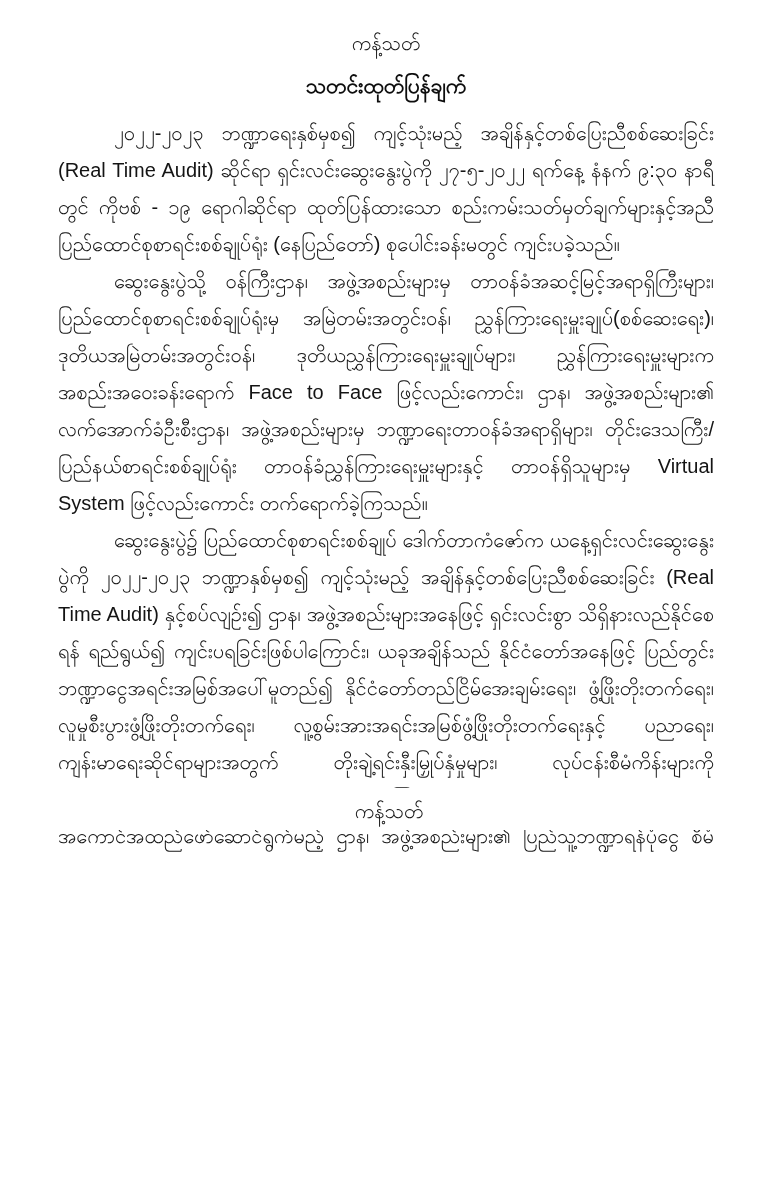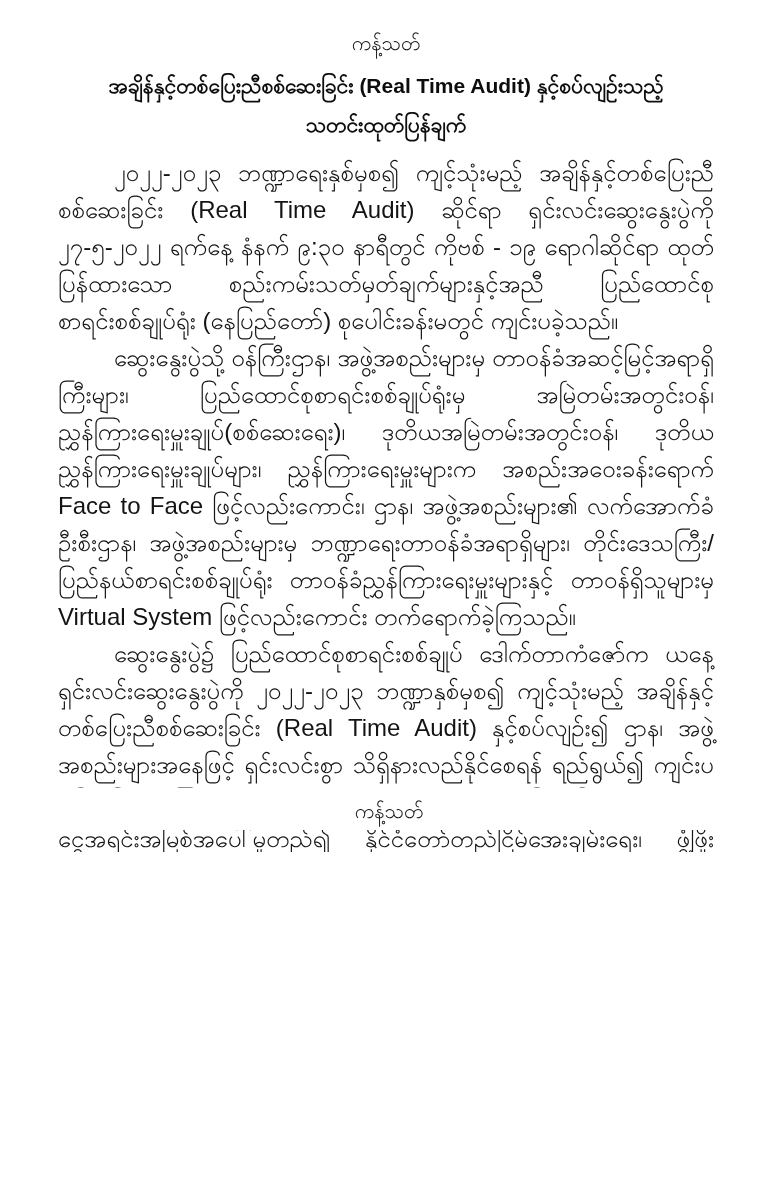--- a/index.html
+++ b/index.html
@@ -45,37 +45,36 @@
     font-size: 21px;
     font-weight: 700;
     line-height: 39px;
     color: #0d0d0d;
   }
   .title-line {
     display: block;
   }
   .body-para {
     margin: 0;
-    font-size: 24px;
+    font-size: 20px;
     line-height: 37px;
     text-align: justify;
     text-indent: 56px;
     overflow-wrap: break-word;
     color: #141414;
   }
 </style>
 </head>
 <body>
 
 <div class="page">
 
   <div class="classification top">ကန့်သတ်</div>
 
   <h1 class="title">
-    <span class="title-line">အချိန်နှင့်တစ်ပြေးညီစစ်ဆေးခြင်း (Real Time Audit) နှင့်စပ်လျဉ်းသည့်</span>
     <span class="title-line">သတင်းထုတ်ပြန်ချက်</span>
   </h1>
 
   <p class="body-para">၂၀၂၂-၂၀၂၃ ဘဏ္ဍာရေးနှစ်မှစ၍ ကျင့်သုံးမည့် အချိန်နှင့်တစ်ပြေးညီစစ်ဆေးခြင်း (Real Time Audit) ဆိုင်ရာ ရှင်းလင်းဆွေးနွေးပွဲကို ၂၇-၅-၂၀၂၂ ရက်နေ့ နံနက် ၉:၃၀ နာရီတွင် ကိုဗစ် - ၁၉ ရောဂါဆိုင်ရာ ထုတ်ပြန်ထားသော စည်းကမ်းသတ်မှတ်ချက်များနှင့်အညီ ပြည်ထောင်စုစာရင်းစစ်ချုပ်ရုံး (နေပြည်တော်) စုပေါင်းခန်းမတွင် ကျင်းပခဲ့သည်။</p>
 
   <p class="body-para">ဆွေးနွေးပွဲသို့ ဝန်ကြီးဌာန၊ အဖွဲ့အစည်းများမှ တာဝန်ခံအဆင့်မြင့်အရာရှိကြီးများ၊ ပြည်ထောင်စုစာရင်းစစ်ချုပ်ရုံးမှ အမြဲတမ်းအတွင်းဝန်၊ ညွှန်ကြားရေးမှူးချုပ်(စစ်ဆေးရေး)၊ ဒုတိယအမြဲတမ်းအတွင်းဝန်၊ ဒုတိယညွှန်ကြားရေးမှူးချုပ်များ၊ ညွှန်ကြားရေးမှူးများက အစည်းအဝေးခန်းရောက် Face to Face ဖြင့်လည်းကောင်း၊ ဌာန၊ အဖွဲ့အစည်းများ၏ လက်အောက်ခံဦးစီးဌာန၊ အဖွဲ့အစည်းများမှ ဘဏ္ဍာရေးတာဝန်ခံအရာရှိများ၊ တိုင်းဒေသကြီး/ ပြည်နယ်စာရင်းစစ်ချုပ်ရုံး တာဝန်ခံညွှန်ကြားရေးမှူးများနှင့် တာဝန်ရှိသူများမှ Virtual System ဖြင့်လည်းကောင်း တက်ရောက်ခဲ့ကြသည်။</p>
 
   <p class="body-para">ဆွေးနွေးပွဲ၌ ပြည်ထောင်စုစာရင်းစစ်ချုပ် ဒေါက်တာကံဇော်က ယနေ့ရှင်းလင်းဆွေးနွေးပွဲကို ၂၀၂၂-၂၀၂၃ ဘဏ္ဍာနှစ်မှစ၍ ကျင့်သုံးမည့် အချိန်နှင့်တစ်ပြေးညီစစ်ဆေးခြင်း (Real Time Audit) နှင့်စပ်လျဉ်း၍ ဌာန၊ အဖွဲ့အစည်းများအနေဖြင့် ရှင်းလင်းစွာ သိရှိနားလည်နိုင်စေရန် ရည်ရွယ်၍ ကျင်းပရခြင်းဖြစ်ပါကြောင်း၊ ယခုအချိန်သည် နိုင်ငံတော်အနေဖြင့် ပြည်တွင်းဘဏ္ဍာငွေအရင်းအမြစ်အပေါ်မူတည်၍ နိုင်ငံတော်တည်ငြိမ်အေးချမ်းရေး၊ ဖွံ့ဖြိုးတိုးတက်ရေး၊ လူမှုစီးပွားဖွံ့ဖြိုးတိုးတက်ရေး၊ လူ့စွမ်းအားအရင်းအမြစ်ဖွံ့ဖြိုးတိုးတက်ရေးနှင့် ပညာရေး၊ ကျန်းမာရေးဆိုင်ရာများအတွက် တိုးချဲ့ရင်းနှီးမြှုပ်နှံမှုများ၊ လုပ်ငန်းစီမံကိန်းများကို အားသွန်ခွန်စိုက် ဆောင်ရွက်လျက်ရှိပါကြောင်း၊ အဆိုပါလုပ်ငန်းစီမံကိန်းများကို အကောင်အထည်ဖော်ဆောင်ရွက်မည့် ဌာန၊ အဖွဲ့အစည်းများ၏ ပြည်သူ့ဘဏ္ဍာရန်ပုံငွေ စီမံခန့်ခွဲမှုကို အထိရောက်ဆုံးနှင့် အကောင်းဆုံးနည်းလမ်းများဖြင့် ပြည်သူ့အကျိုးအတွက် ဆောင်ရွက်မှုများကို ထိရောက်စွာကြီးကြပ်ခြင်း၊ စစ်ဆေးခြင်းဖြင့် အထောက်အကူပြုနိုင်စေရန် Real Time Audit ကိုဆောင်ရွက်ရခြင်း ဖြစ်ပါကြောင်း၊ တစ်ပြိုင်တည်း၊ တစ်ချိန်တည်း ကြီးကြပ်ခြင်းနှင့်စာရင်းစစ်ဆေးခြင်း (Concurrent Control, Monitoring, and Real Time Audit) သည် ယနေ့ကမ္ဘာမှာ ခေတ်အမီဆုံးနှင့် အထိရောက်ဆုံး ပြည်သူ့ဘဏ္ဍာရေးစီမံခန့်ခွဲမှု နည်းလမ်းဖြစ်ပါကြောင်း။</p>
 
   <p class="body-para">Real Time Audit သည် ကြိုတင်ပြင်ဆင်မှု၊ အကောင်အထည်ဖော်ဆောင်ရွက်မှုနှင့် လုပ်ငန်းပြီးစီးမှုစသည့် လုပ်ငန်းစဉ်တစ်လျှောက် တိုးတက်ပြောင်းလဲဖြစ်ပေါ်မှုများကို အချိန်နှင့်တစ်ပြေးညီစစ်ဆေးခြင်းဖြစ်ပြီး အကောင်းဆုံးနှင့်အမြင့်မားဆုံးသော လုပ်ငန်းဆောင်ရွက်မှုစစ်ဆေးခြင်းပုံစံ</p>

